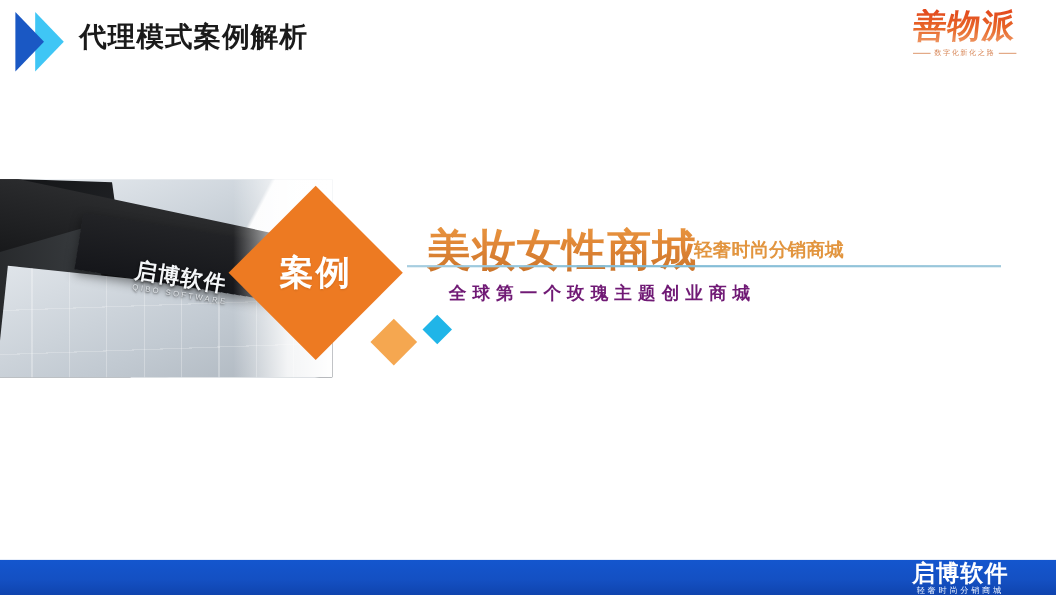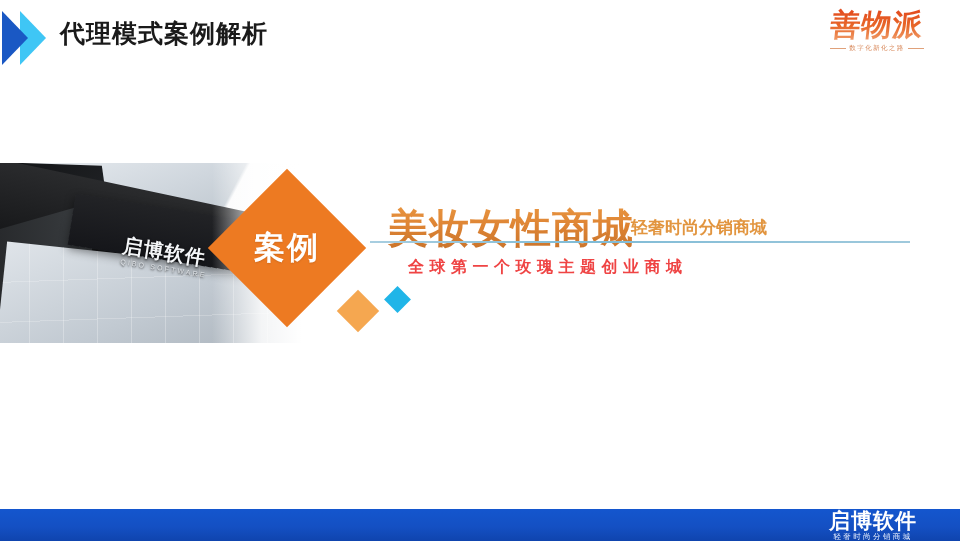--- a/index.html
+++ b/index.html
@@ -6,21 +6,21 @@
   html,body { width:960px; height:541px; }
   body {
     background:#ffffff;
     font-family:"Liberation Sans","DejaVu Sans",sans-serif;
     position:relative;
     overflow:hidden;
   }
   .slide { position:absolute; inset:0; background:#fff; }
 
   
-  .header { position:absolute; left:0; top:0; width:874px; height:75px;font-family:Liberation Mono, monospace; }
+  .header { position:absolute; left:12px; top:0; width:874px; height:75px;font-family:Liberation Mono, monospace; }
   .arrow-group { position:absolute; left:2px; top:8px; width:60px; height:60px; }
   .arrow { position:absolute; width:0; height:0; }
   .arrow-back {
     left:18px; top:3px;
     border-top:27px solid transparent;
     border-bottom:27px solid transparent;
     border-left:26px solid #3FC6F5;
   }
   .arrow-front {
     left:0px; top:3px;
@@ -147,21 +147,21 @@
     position:absolute; left:243px; top:22px;
     font-size:17px; font-weight:bold; color:#E2953F;
     letter-spacing:0px; white-space:nowrap; line-height:20px;
   }
   .divider {
     position:absolute; left:370px; top:241px; width:540px; height:2px;
     background:linear-gradient(90deg,#A8CEE0 0%,#7FBBD6 40%,#9FC9DC 100%);
   }
   .subtitle {
     position:absolute; left:408px; top:257px;
-    font-size:16px; font-weight:bold; color:#ef4444;
+    font-size:16px; font-weight:bold; color:#701a75;
     letter-spacing:5.5px; white-space:nowrap;
   }
 
   
   .footer-bar {
     position:absolute; left:0; top:509px; width:960px; height:32px;
     background:linear-gradient(180deg,#1456CE 0%,#1450C3 55%,#0F44AE 100%);
   }
   .footer-logo {
     position:absolute; right:22px; top:509px; width:130px; height:32px;

